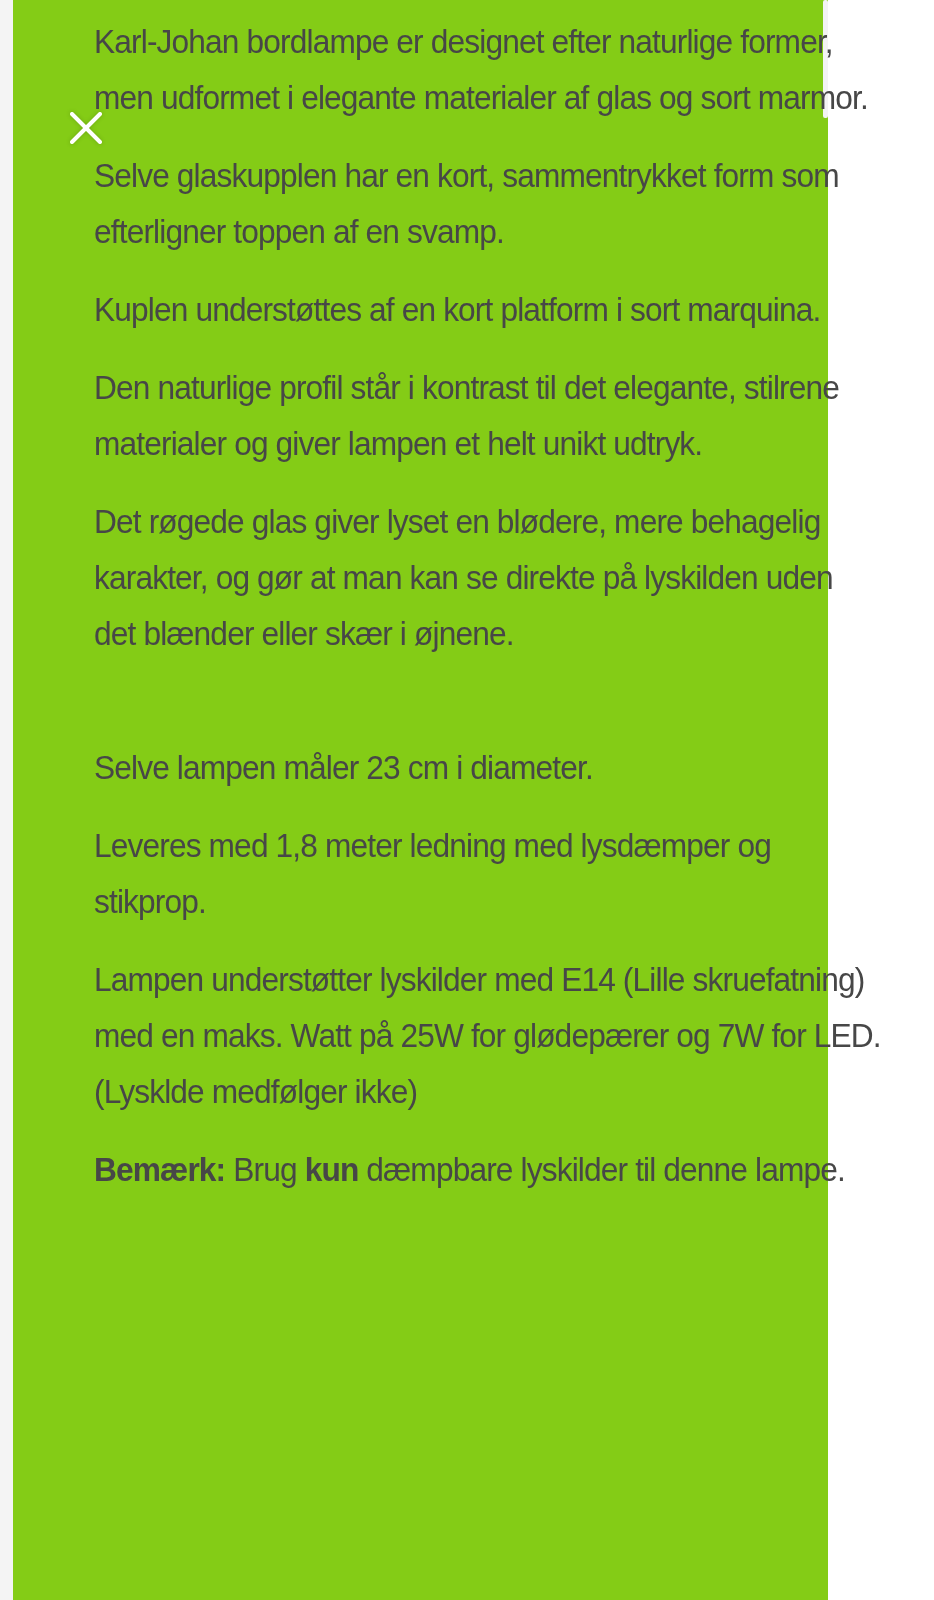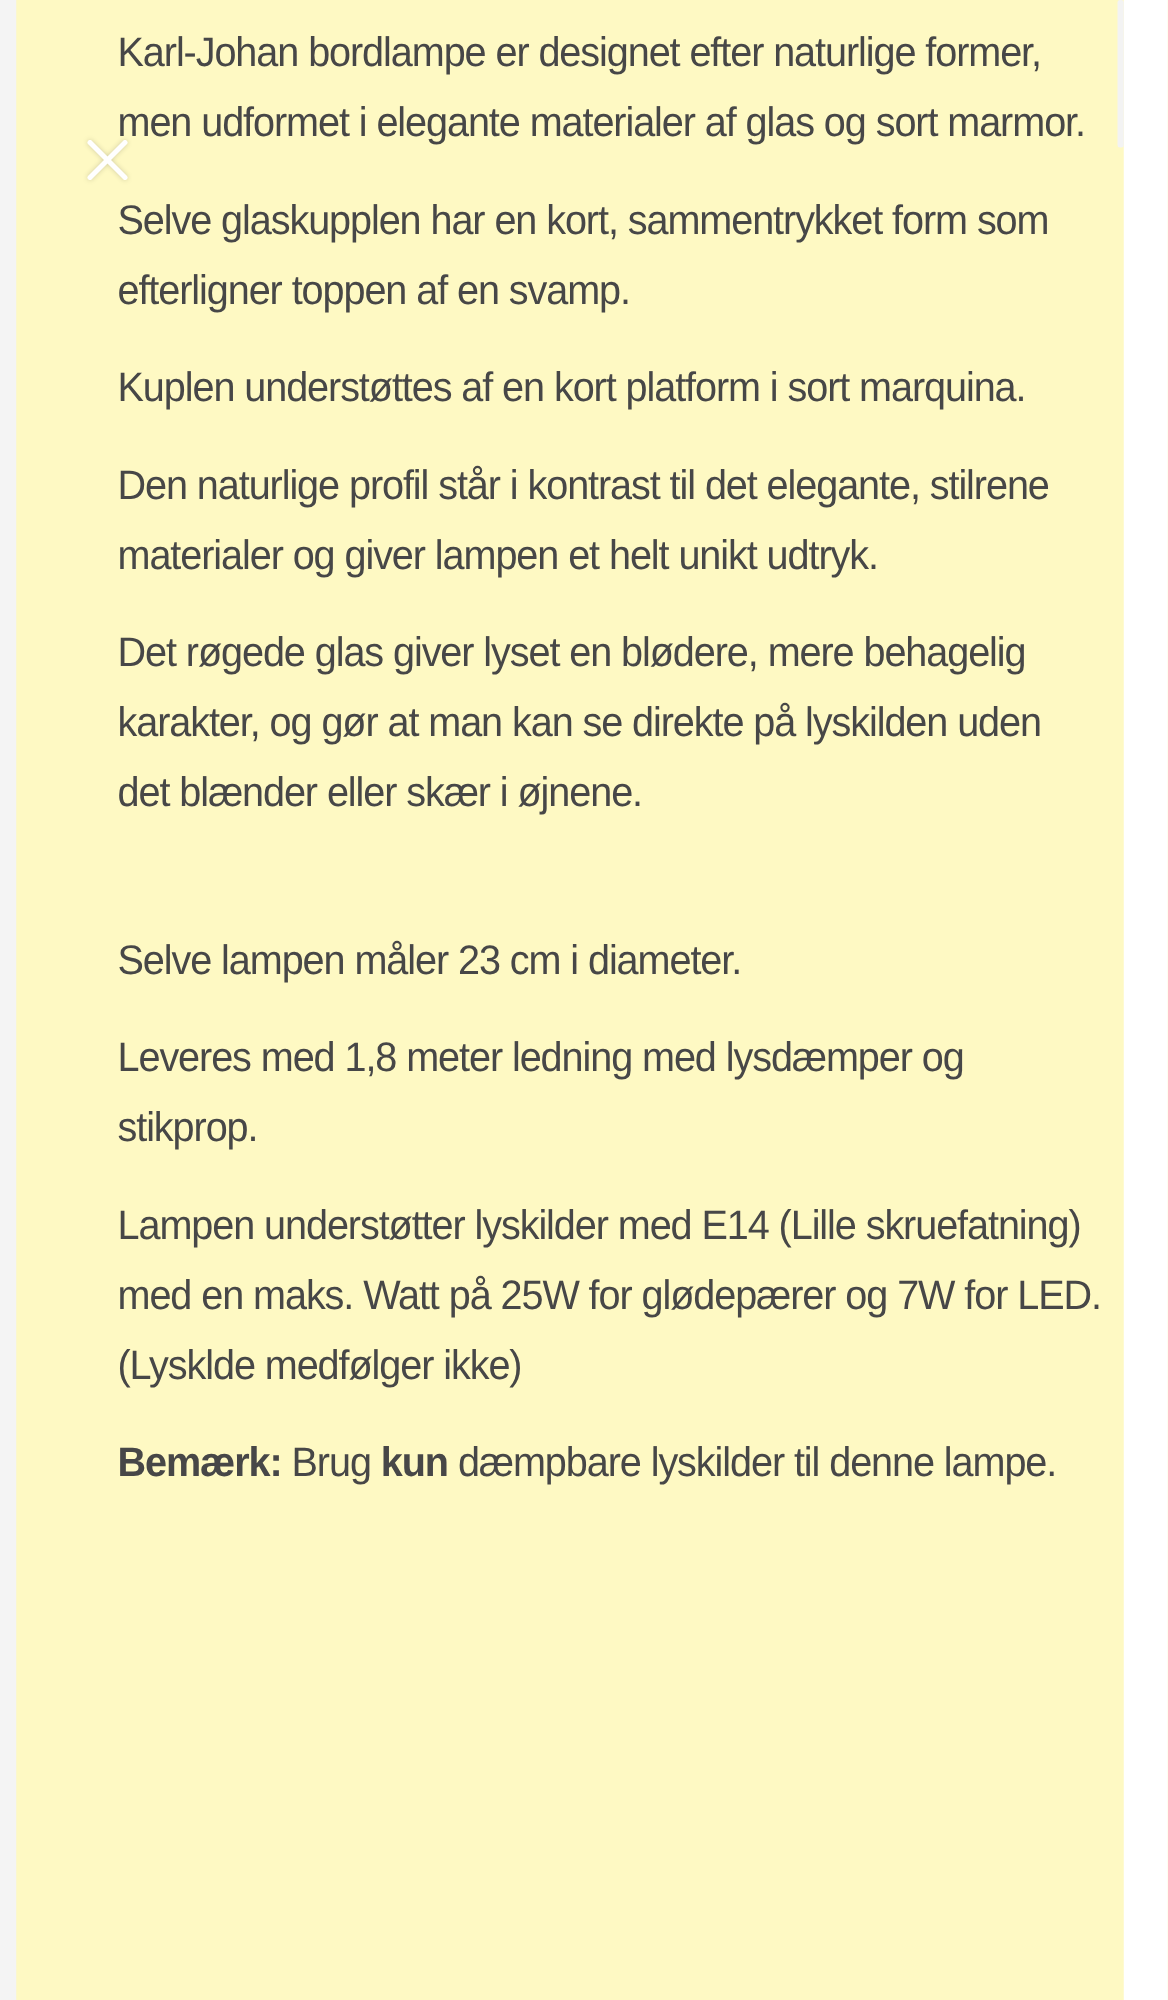--- a/index.html
+++ b/index.html
@@ -5,23 +5,23 @@
     html, body {
       margin: 0;
       padding: 0;
       width: 934px;
       height: 1600px;
       overflow: hidden;
       background: #ffffff;
     }
     .page {
       position: relative;
-      width: 899px;
+      width: 828px;
       height: 1600px;
-      background: #fef9c3;
+      background: #84cc16;
     }
     .left-strip {
       position: absolute;
       left: 0; top: 0;
       width: 13px; height: 1600px;
       background: #f4f4f4;
     }
     .scroll-thumb {
       position: absolute;
       right: 0; top: 0;

